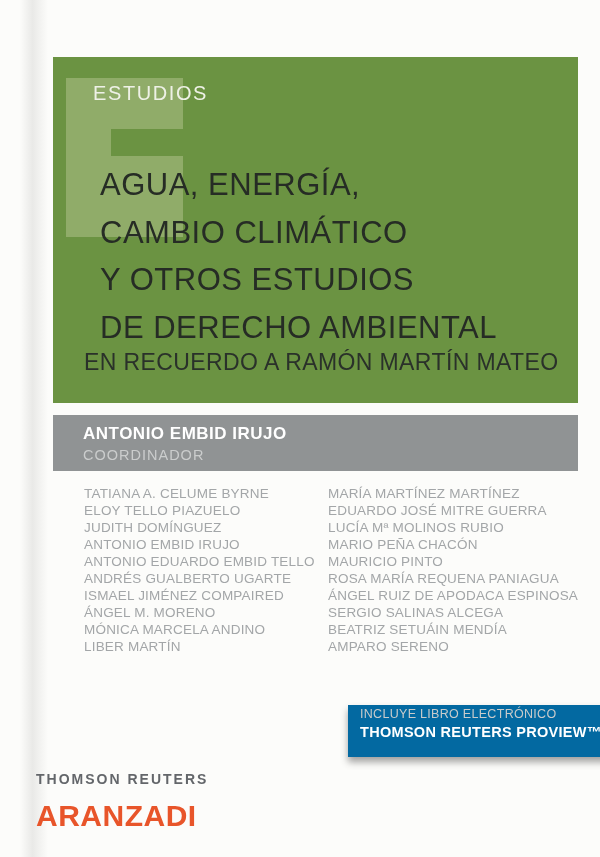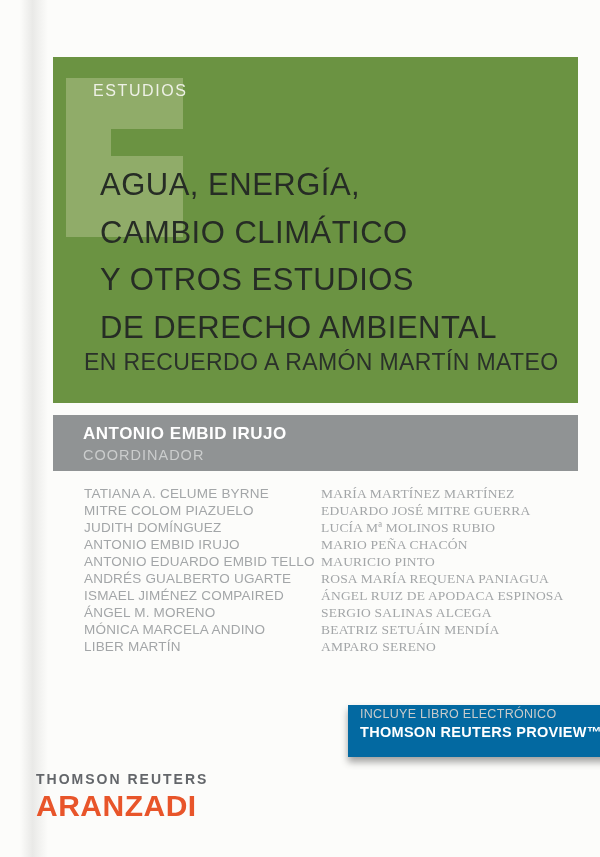--- a/index.html
+++ b/index.html
@@ -22,21 +22,21 @@
   .e-block{
     position:absolute;left:13px;top:21px;width:117px;height:159px;
     background:#90ac69;
   }
   .e-notch{
     position:absolute;left:45px;top:51px;width:85px;height:27px;
     background:#6b9342;
   }
   .estudios{
     position:absolute;left:40px;top:25px;
-    font-size:16px;letter-spacing:1.6px;color:#eef1e6;font-weight:400;
+    font-size:20px;letter-spacing:1.6px;color:#eef1e6;font-weight:400;
   }
   .title{
     position:absolute;left:31px;top:88px;margin:16px;width:480px;
     font-size:31px;line-height:47.5px;font-weight:300;
     color:#262c25;letter-spacing:.5px;
   }
   .title span{display:block;}
   .subtitle{
     position:absolute;left:31px;top:292px;
     font-size:23px;font-weight:300;color:#2a312a;letter-spacing:.4px;
@@ -49,33 +49,33 @@
   }
   .coord-name{font-size:17px;font-weight:700;color:#ffffff;letter-spacing:.5px;}
   .coord-role{font-size:14.5px;color:#cbcdcd;letter-spacing:1px;}
   
   .authors-col{
     position:absolute;top:485px;
     font-size:13.5px;line-height:17px;letter-spacing:.2px;
     color:#a3a6a8;white-space:nowrap;
   }
   .col1{left:84px;}
-  .col2{left:321px;font-family:Liberation Serif, serif;}
+  .col2{left:328px;}
   
   .badge{
     position:absolute;left:348px;top:705px;width:273px;height:52px;
     background:#0369a1;box-sizing:border-box;padding:2px 8px 0 12px;
     box-shadow:0 5px 7px rgba(50,50,50,.45);
   }
   .badge-line1{font-size:12.5px;color:#c9cbcb;letter-spacing:.3px;}
   .badge-line2{font-size:14.5px;font-weight:700;color:#ffffff;letter-spacing:.3px;margin-top:3px;}
   
   .publisher{position:absolute;left:36px;top:771px;width:564px;text-align:left;}
   .pub-name{font-size:14px;font-weight:700;color:#63666a;letter-spacing:2px;}
-  .pub-imprint{font-size:30px;font-weight:700;color:#e8552a;letter-spacing:.5px;margin-top:2px;}
+  .pub-imprint{font-size:30px;font-weight:700;color:#e8552a;letter-spacing:.5px;margin-top:12px;}
 </style>
 </head>
 <body>
 
 <div class="page">
   <div class="page-edge-shadow"></div>
 
   <div class="green-panel">
     <div class="e-block">
       <div class="e-notch"></div>
@@ -90,21 +90,21 @@
     <div class="subtitle">EN RECUERDO A RAMÓN MARTÍN MATEO</div>
   </div>
 
   <div class="coord-bar">
     <div class="coord-name">ANTONIO EMBID IRUJO</div>
     <div class="coord-role">COORDINADOR</div>
   </div>
 
   <div class="authors-col col1">
     <div>TATIANA A. CELUME BYRNE</div>
-    <div>MITRE COLOM PIAZUELO</div>
+    <div>ELOY TELLO PIAZUELO</div>
     <div>JUDITH DOMÍNGUEZ</div>
     <div>ANTONIO EMBID IRUJO</div>
     <div>ANTONIO EDUARDO EMBID TELLO</div>
     <div>ANDRÉS GUALBERTO UGARTE</div>
     <div>ISMAEL JIMÉNEZ COMPAIRED</div>
     <div>ÁNGEL M. MORENO</div>
     <div>MÓNICA MARCELA ANDINO</div>
     <div>LIBER MARTÍN</div>
   </div>
 

